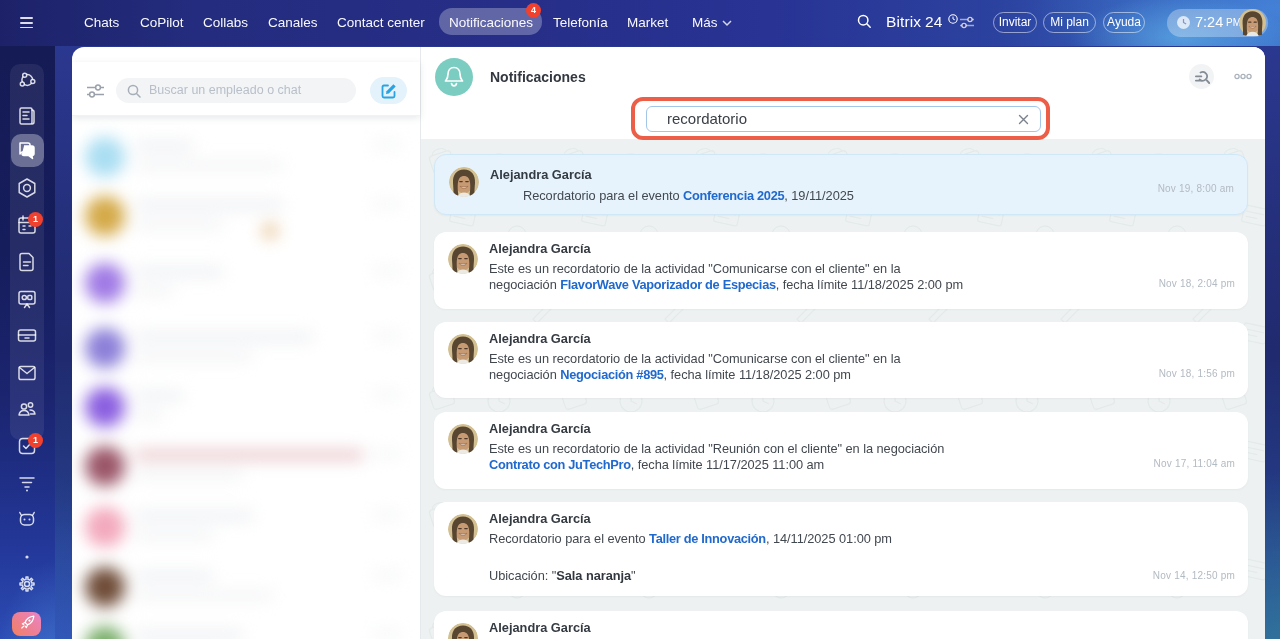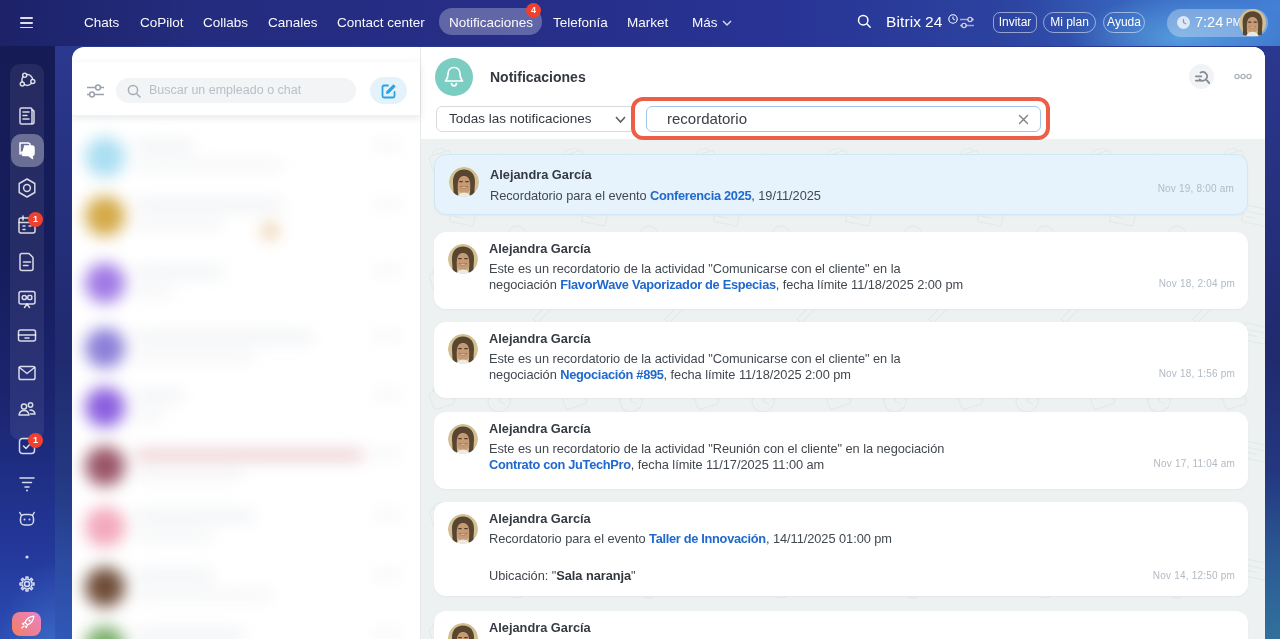--- a/index.html
+++ b/index.html
@@ -97,21 +97,21 @@
   <div class="abs" style="left:886px;top:12.5px;font-size:15.5px;color:#fff;font-weight:500;letter-spacing:.1px;">Bitrix<span style="margin-left:4px;">24</span></div>
   <svg class="abs" style="left:948px;top:14px;" width="10" height="10" viewBox="0 0 10 10">
       <circle cx="5" cy="5" r="4.2" stroke="#fff" stroke-width="1.1" fill="none"></circle>
       <path d="M5 2.6 L5 5 L6.8 5.8" stroke="#fff" stroke-width="1" fill="none"></path>
     </svg>
   <svg class="abs" style="left:960px;top:16px;" width="14" height="13" viewBox="0 0 14 13">
       <path d="M0 3.5 H14 M0 9.5 H14" stroke="rgba(255,255,255,.55)" stroke-width="1.6"></path>
       <circle cx="10" cy="3.5" r="2.1" fill="#2c3390" stroke="rgba(255,255,255,.75)" stroke-width="1.4"></circle>
       <circle cx="4" cy="9.5" r="2.1" fill="#2c3390" stroke="rgba(255,255,255,.75)" stroke-width="1.4"></circle>
     </svg>
-  <div class="pillbtn" style="left:993px;width:44px;border-radius:7px;">Invitar</div>
+  <div class="pillbtn" style="left:993px;width:44px;">Invitar</div>
   <div class="pillbtn" style="left:1043px;width:53px;">Mi plan</div>
   <div class="pillbtn" style="left:1103px;width:42px;">Ayuda</div>
   <div class="abs" style="left:1167px;top:9px;width:101px;height:28px;background:rgba(255,255,255,.3);border-radius:14px;"></div>
   <svg class="abs" style="left:1177px;top:16px;" width="13" height="13" viewBox="0 0 14 14">
       <circle cx="7" cy="7" r="7" fill="rgba(255,255,255,.72)"></circle>
       <path d="M7 3.2 L7 7 L9.8 8.6" stroke="#8795be" stroke-width="1.3" fill="none"></path>
     </svg>
   <div class="abs" style="left:1195px;top:13.5px;font-size:14.5px;color:#fff;">7:24</div>
   <div class="abs" style="left:1226px;top:17px;font-size:10px;color:#fff;">PM</div>
   <svg class="abs" style="left:1239px;top:9px;" width="27" height="27" viewBox="0 0 30 30">
@@ -279,21 +279,21 @@
         </pattern>
       </defs>
       <rect width="844" height="500" fill="url(#doodle)"></rect>
     </svg>
     <div id="cards">
         <div class="card" style="top:107px;height:61px;background:#e7f3fc;border:1px solid #cfe7f7;">
           <svg class="av" width="30" height="30" viewBox="0 0 30 30">
             <use href="#avatar"></use>
           </svg>
           <div class="nm" style="top:12px;">Alejandra García</div>
-          <div class="msg" style="top:33px;">Recordatorio para el evento <span class="lnk">Conferencia 2025</span>, 19/11/2025</div>
+          <div class="msg" style="top:33px;margin-left:33px;">Recordatorio para el evento <span class="lnk">Conferencia 2025</span>, 19/11/2025</div>
           <div class="dt" style="top:28px;">Nov 19, 8:00 am</div>
         </div>
         <div class="card" style="top:185px;height:77px;">
           <svg class="av" width="30" height="30" viewBox="0 0 30 30">
             <use href="#avatar"></use>
           </svg>
           <div class="nm">Alejandra García</div>
           <div class="msg">Este es un recordatorio de la actividad "Comunicarse con el cliente" en la<br>negociación <span class="lnk">FlavorWave Vaporizador de Especias</span>, fecha límite 11/18/2025 2:00 pm</div>
           <div class="dt" style="top:46px;">Nov 18, 2:04 pm</div>
         </div>
@@ -341,25 +341,20 @@
       <svg class="abs" style="left:774px;top:22.5px;" width="15" height="15" viewBox="0 0 15 15">
           <path d="M5.5 2.6 A4.3 4.3 0 1 1 4.6 9.3" stroke="#848c96" stroke-width="1.7" fill="none" stroke-linecap="round"></path>
           <path d="M.8 6.4 H6.4 M.8 10.6 H6.4" stroke="#848c96" stroke-width="1.7" stroke-linecap="round"></path>
           <path d="M11.6 10.2 L14.2 13" stroke="#848c96" stroke-width="1.9" stroke-linecap="round"></path>
         </svg>
       <svg class="abs" style="left:813px;top:26px;" width="18" height="7" viewBox="0 0 18 7">
           <circle cx="3" cy="3.5" r="2.1" stroke="#aab2ba" stroke-width="1.3" fill="none"></circle>
           <circle cx="9" cy="3.5" r="2.1" stroke="#aab2ba" stroke-width="1.3" fill="none"></circle>
           <circle cx="15" cy="3.5" r="2.1" stroke="#aab2ba" stroke-width="1.3" fill="none"></circle>
         </svg>
-      <div class="filterbox" style="left:15px;width:199px;padding-left:12px;">Todas las notificaciones
-        <svg style="position:absolute;right:8px;top:8px;" width="11" height="9" viewBox="0 0 11 9">
-            <path d="M1 2 L5.5 7 L10 2" stroke="#5a6068" stroke-width="1.6" fill="none"></path>
-          </svg>
-      </div>
       <div id="hl"></div>
       <div class="filterbox" style="left:225px;width:395px;padding-left:20px;border-color:#a3c6e8;font-size:15px;line-height:23px;color:#3a4046;">recordatorio
         <svg style="position:absolute;right:11px;top:7px;" width="11" height="11" viewBox="0 0 11 11">
             <path d="M1.5 1.5 L9.5 9.5 M9.5 1.5 L1.5 9.5" stroke="#7b828c" stroke-width="1.4" stroke-linecap="round"></path>
           </svg>
       </div>
     </div>
   </div>
 </div>
 

